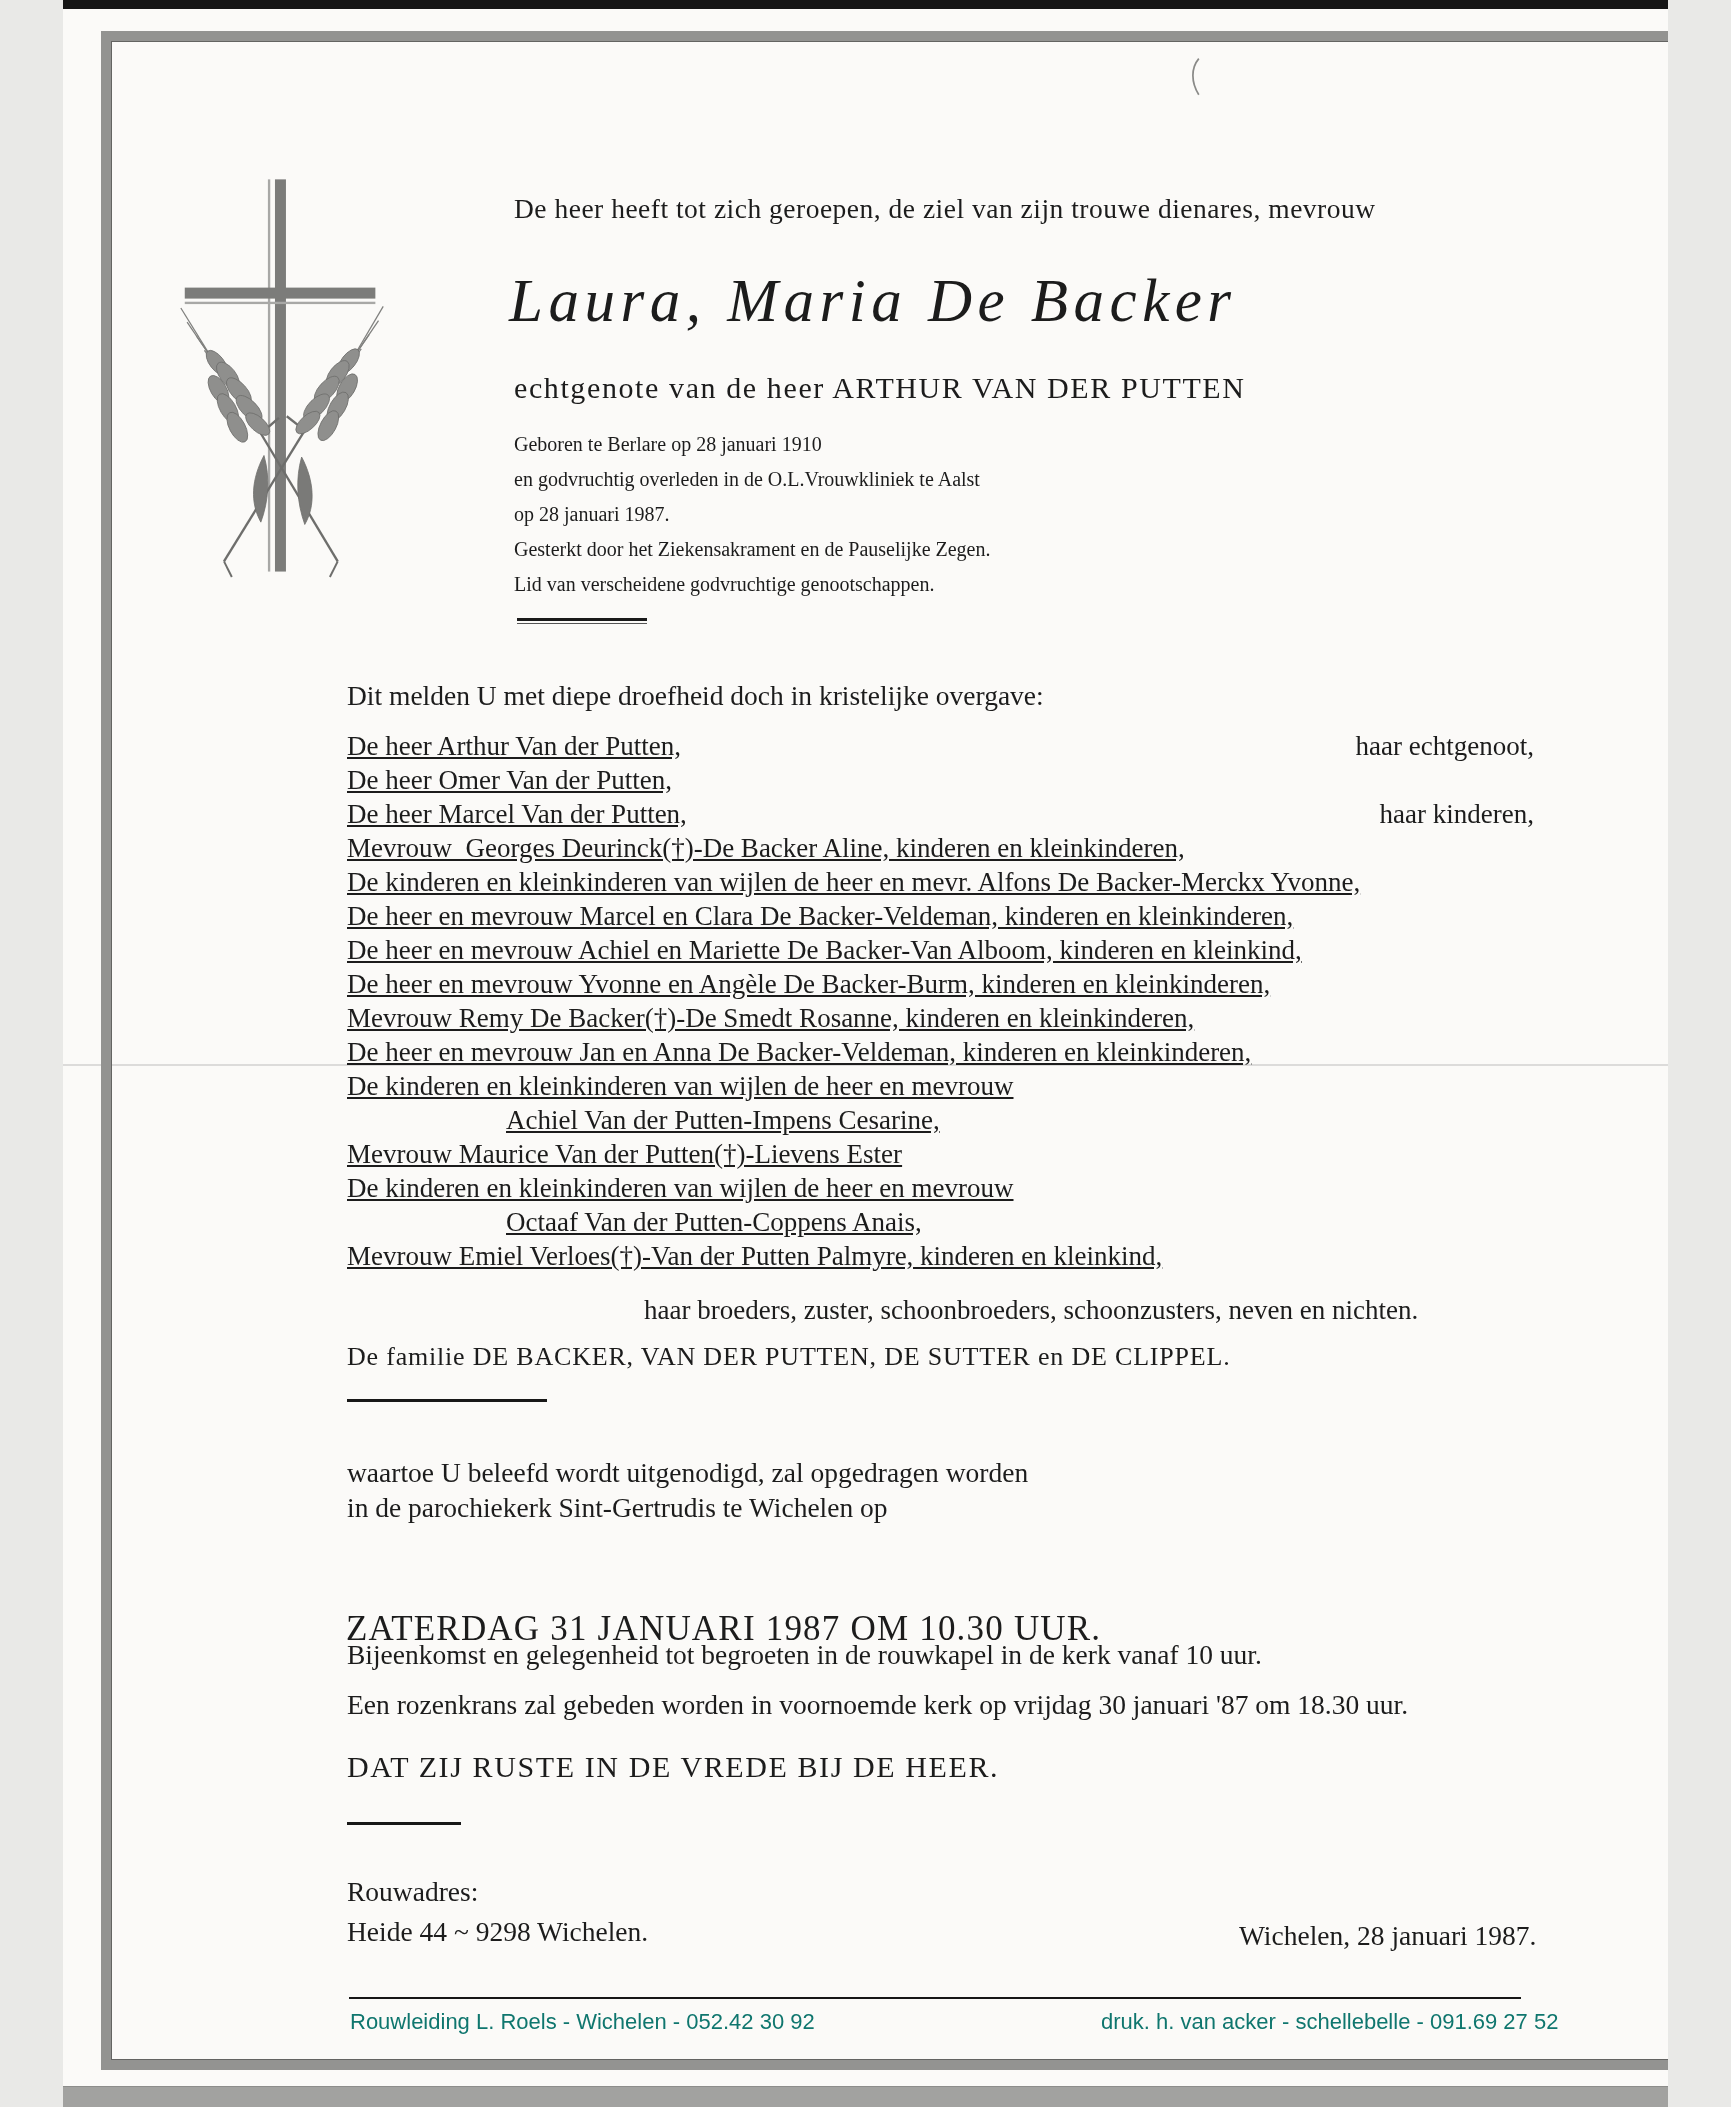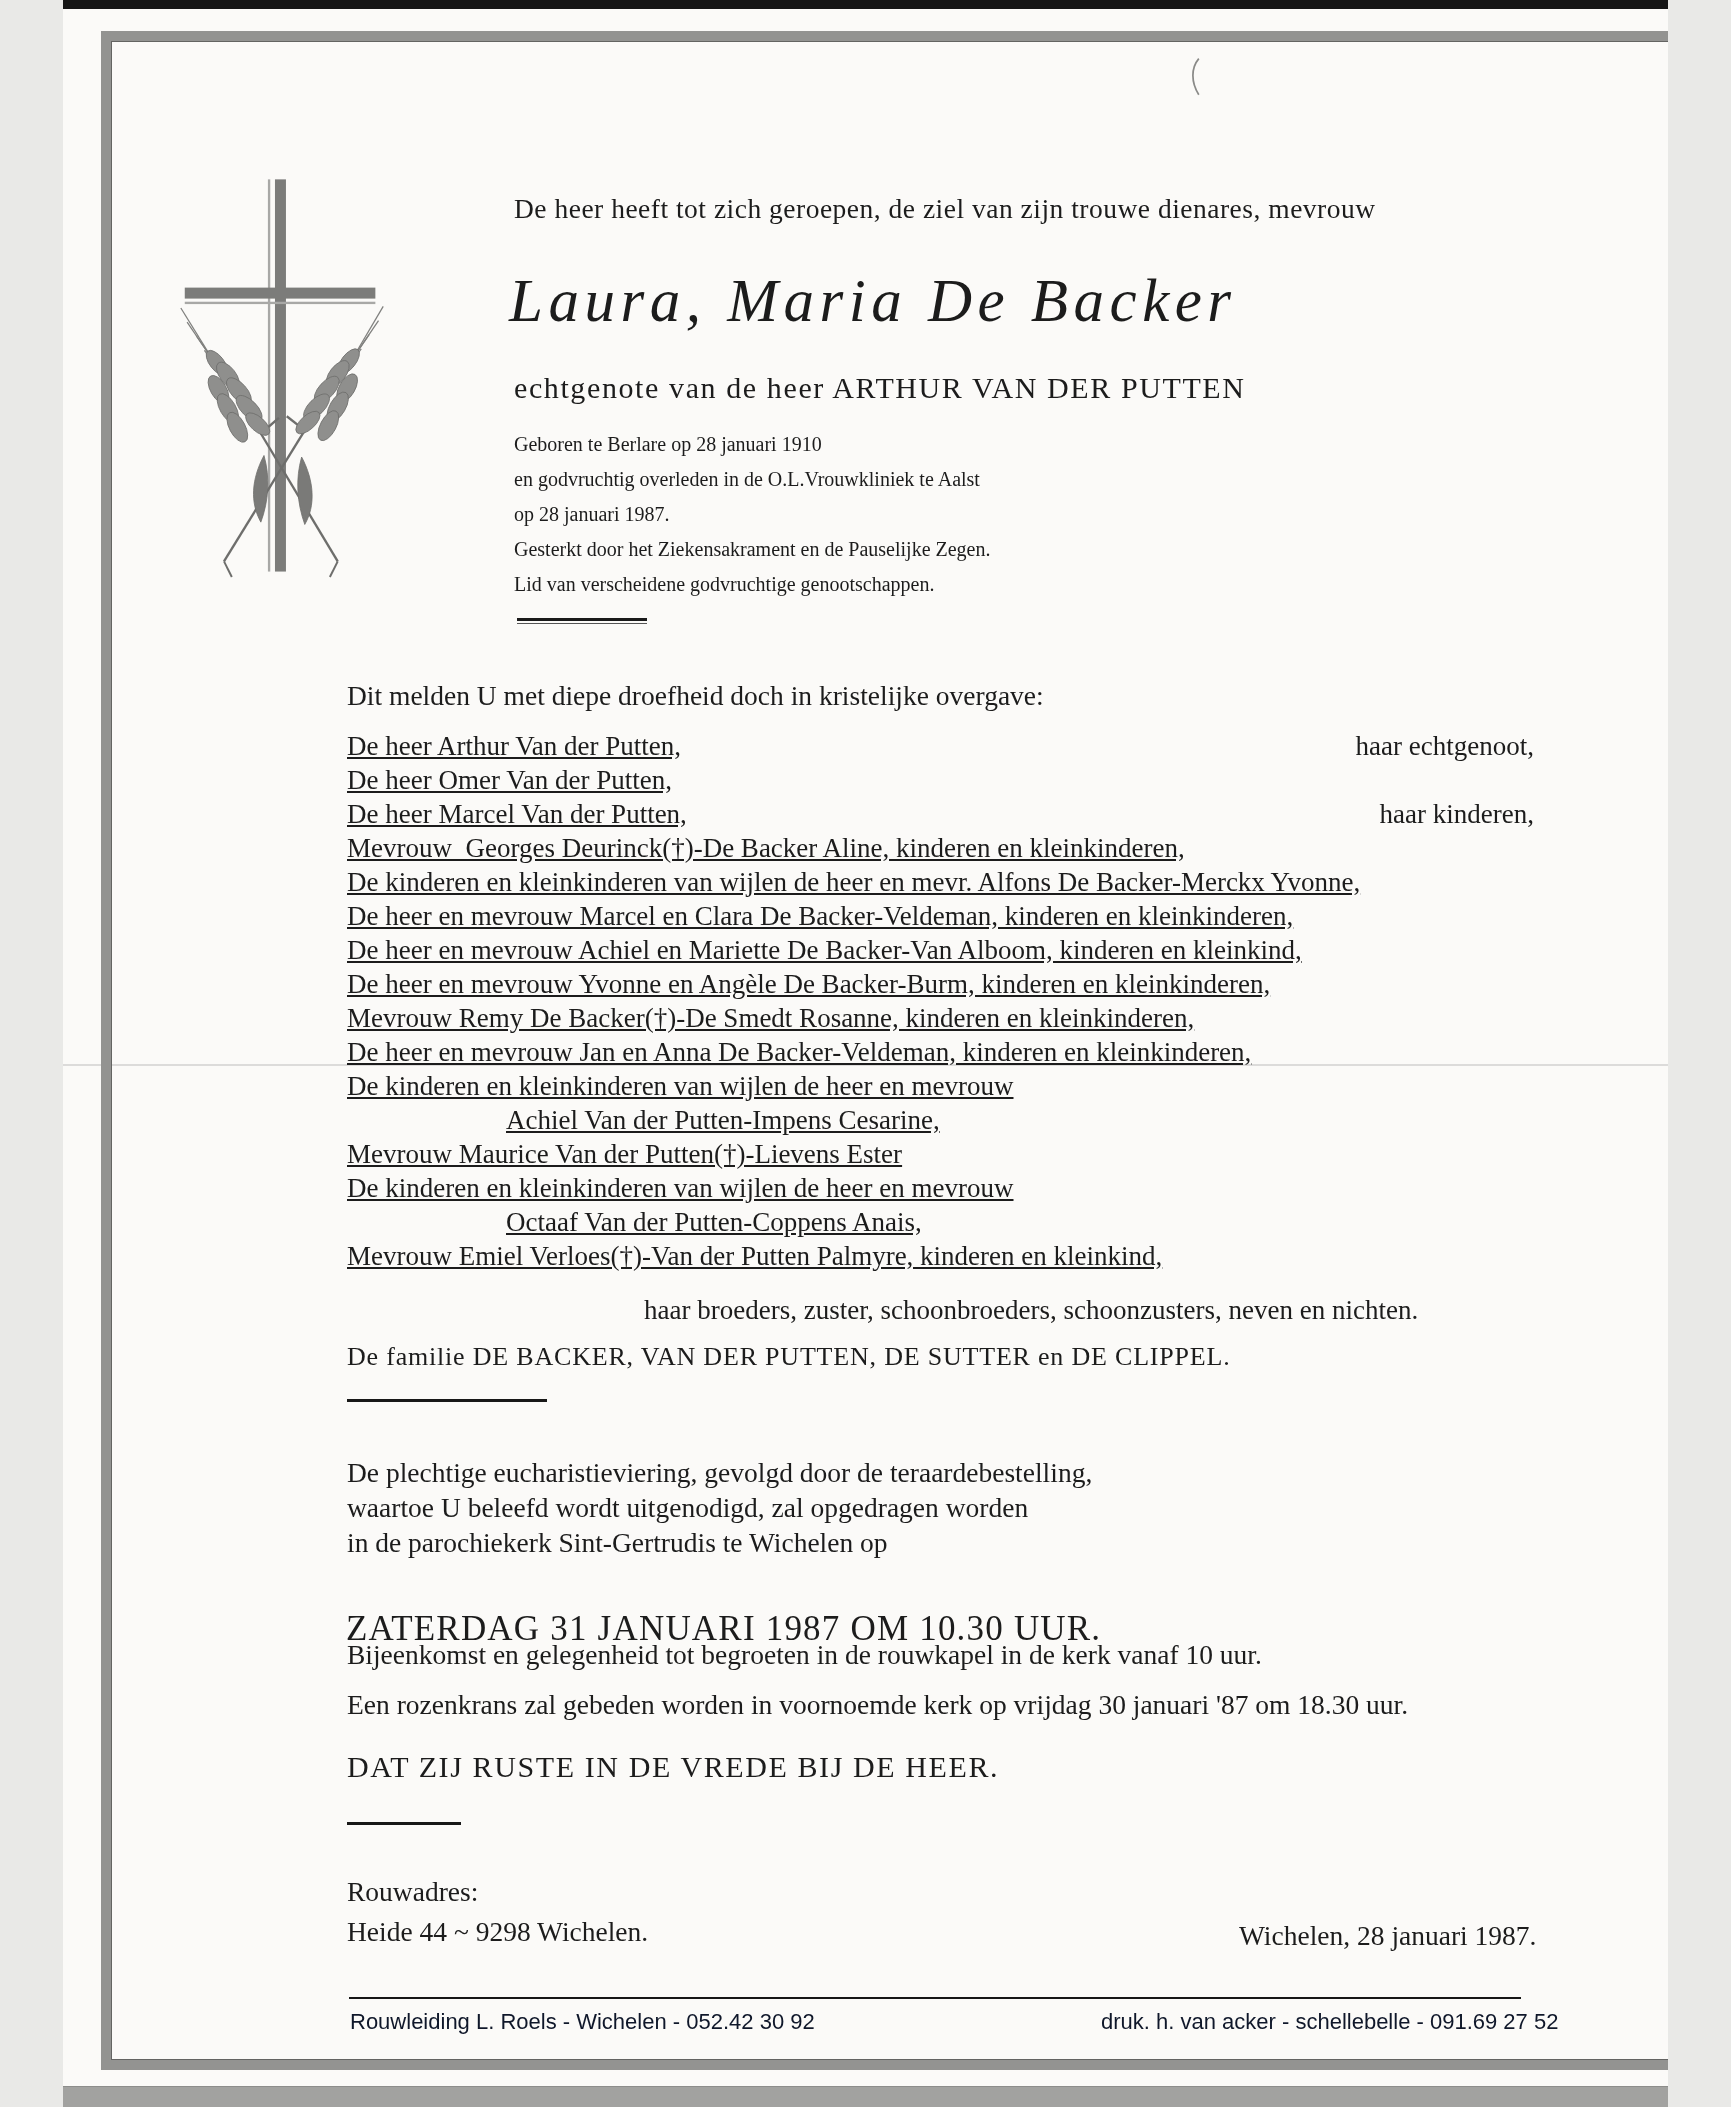--- a/index.html
+++ b/index.html
@@ -34,21 +34,21 @@
   .ceremony .line{height:35px;}
   .datetime{left:283px;top:1608px;font-size:35px;letter-spacing:1.2px;}
   .meeting{left:284px;top:1639px;font-size:27.5px;}
   .rosary{left:284px;top:1689px;font-size:27.5px;}
   .rip{left:284px;top:1749px;font-size:30px;letter-spacing:1.6px;}
   .rule3{left:284px;top:1822px;width:114px;height:0;border-top:3.9px solid #181818;}
   .rouwadres-label{left:284px;top:1876px;font-size:27.5px;}
   .rouwadres{left:284px;top:1916px;font-size:27.5px;}
   .placedate{left:1176px;top:1920px;font-size:27.5px;}
   .footer-rule{left:286px;top:1997px;width:1172px;height:0;border-top:2.4px solid #161616;}
-  .footer{font-family:"Liberation Sans","DejaVu Sans",sans-serif;font-size:22px;color:#0f172a;}
+  .footer{font-family:"Liberation Sans","DejaVu Sans",sans-serif;font-size:22px;color:#0f766e;}
   .footer-left{left:287px;top:2009px;}
   .footer-right{left:1038px;top:2009px;}
   .squiggle{left:1124px;top:57px;}
   .illu{left:110px;top:126px;}
 </style>
 </head>
 <body>
 
 <div id="page">
 
@@ -161,21 +161,20 @@
       <div class="row indent"><span class="main">Octaaf Van der Putten-Coppens Anais,</span></div>
       <div class="row"><span class="main">Mevrouw Emiel Verloes(†)-Van der Putten Palmyre, kinderen en kleinkind,</span></div>
     </div>
 
   <div class="abs txt famnames">De familie DE BACKER, VAN DER PUTTEN, DE SUTTER en DE CLIPPEL.</div>
   <div class="abs txt relatives">haar broeders, zuster, schoonbroeders, schoonzusters, neven en nichten.</div>
 
   <div class="abs rule2"></div>
 
   <div class="abs ceremony" id="ceremony-block">
-      <div class="line txt">De plechtige eucharistieviering, gevolgd door de teraardebestelling,</div>
       <div class="line txt">waartoe U beleefd wordt uitgenodigd, zal opgedragen worden</div>
       <div class="line txt">in de parochiekerk Sint-Gertrudis te Wichelen op</div>
     </div>
   <div class="abs txt datetime">ZATERDAG 31 JANUARI 1987 OM 10.30 UUR.</div>
   <div class="abs txt meeting">Bijeenkomst en gelegenheid tot begroeten in de rouwkapel in de kerk vanaf 10 uur.</div>
   <div class="abs txt rosary">Een rozenkrans zal gebeden worden in voornoemde kerk op vrijdag 30 januari '87 om 18.30 uur.</div>
   <div class="abs txt rip">DAT ZIJ RUSTE IN DE VREDE BIJ DE HEER.</div>
 
   <div class="abs rule3"></div>
 

